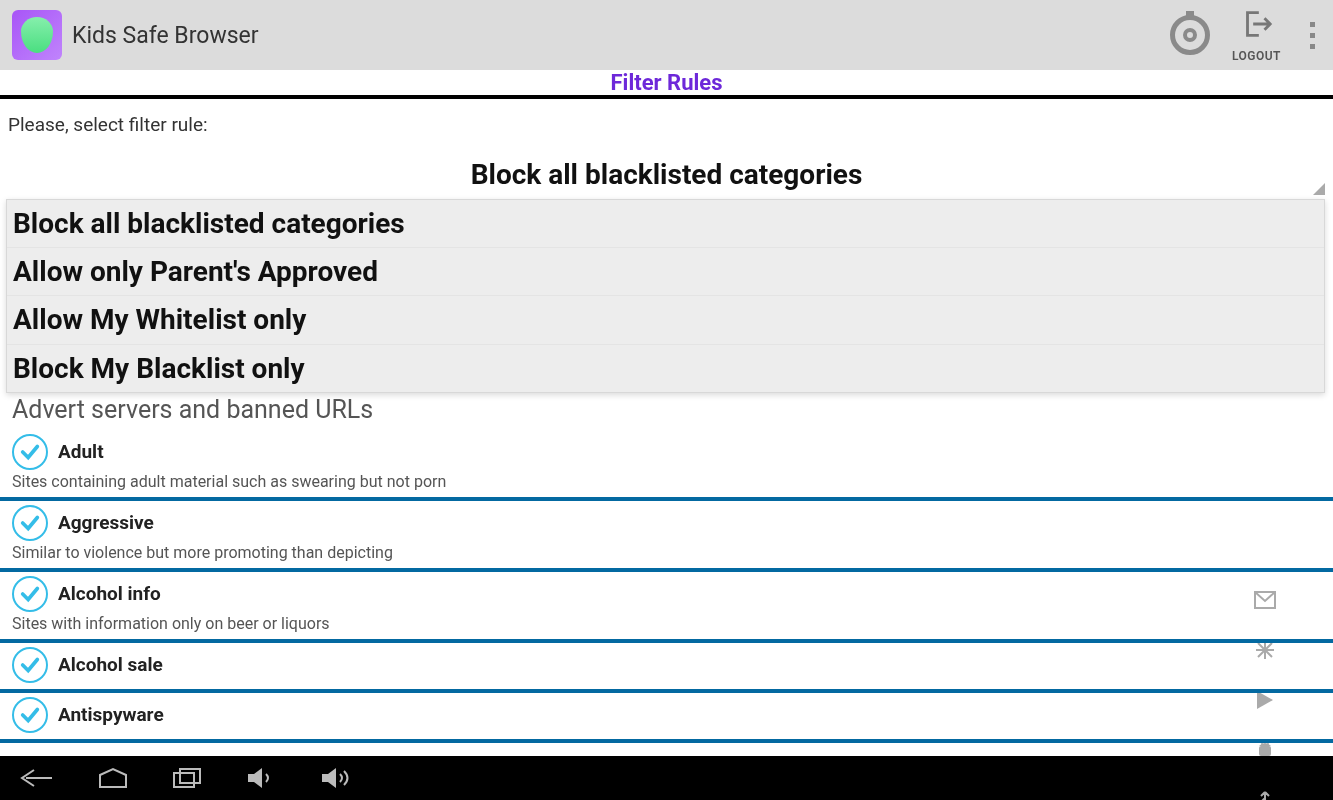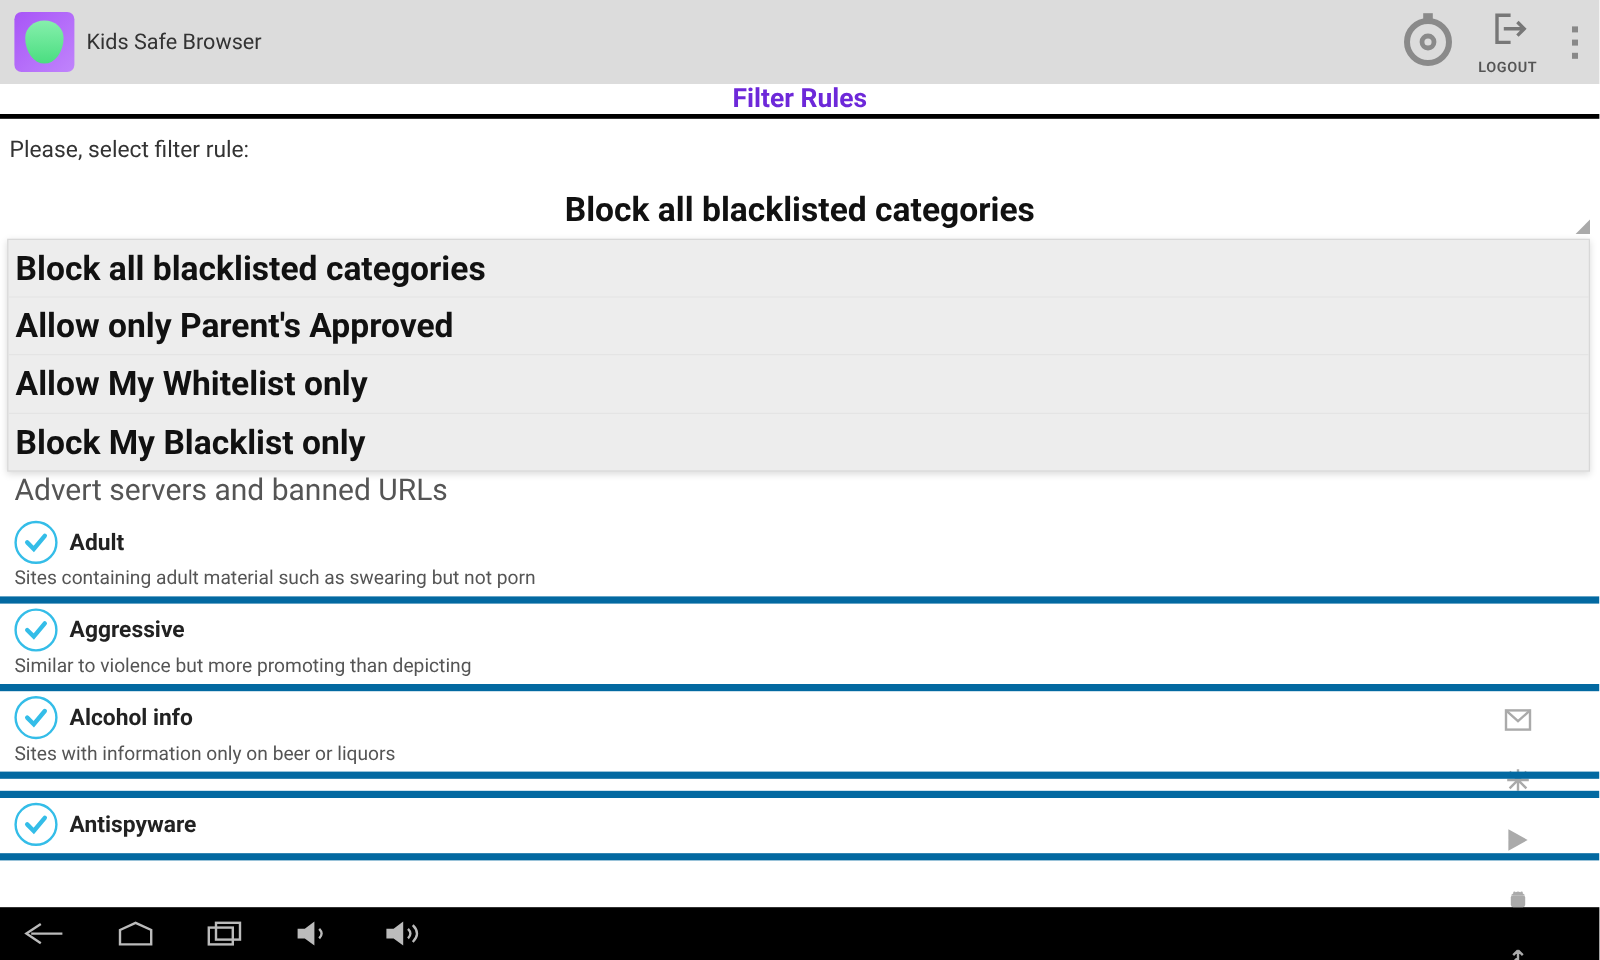--- a/index.html
+++ b/index.html
@@ -30,21 +30,21 @@
   justify-content: center;
 }
 .app-icon .shield {
   width: 32px;
   height: 36px;
   background: linear-gradient(180deg, #86efac 0%, #4ade80 100%);
   border-radius: 50% 50% 50% 50% / 40% 40% 60% 60%;
   position: relative;
 }
 .app-title {
-  font-size: 18px;
+  font-size: 23px;
   color: #333;
   font-weight: 400;
   flex: 1;
 }
 .action-bar-right {
   display: flex;
   align-items: center;
   gap: 22px;
 }
 .gear-icon {
@@ -139,21 +139,21 @@
   border-bottom: 1px solid #e4e4e4;
   line-height: 1.4;
 }
 .dropdown-item:last-child { border-bottom: none; }
 .category-desc-partial {
   font-size: 25px;
   color: #555;
   padding: 2px 12px 6px;
 }
 .category-row {
-  border-bottom: 6px solid #0369a1;
+  border-bottom: 4px solid #0369a1;
   padding: 4px 12px 6px;
 }
 .category-header {
   display: flex;
   align-items: center;
   gap: 10px;
 }
 .checkbox {
   width: 36px;
   height: 36px;
@@ -275,20 +275,28 @@
           <div class="checkbox">
             <svg viewBox="0 0 24 24">
               <path fill="none" stroke="#34bde8" stroke-width="4" stroke-linecap="round" d="M4 12 L10 18 L20 6"></path>
             </svg>
           </div>
           <div class="category-title">Alcohol info</div>
         </div>
         <div class="category-desc">Sites with information only on beer or liquors</div>
       </div>
       <div class="category-row">
+        <div class="category-header">
+          <div class="checkbox">
+            <svg viewBox="0 0 24 24">
+              <path fill="none" stroke="#34bde8" stroke-width="4" stroke-linecap="round" d="M4 12 L10 18 L20 6"></path>
+            </svg>
+          </div>
+          <div class="category-title">Alcohol sale</div>
+        </div>
       </div>
       <div class="category-row">
         <div class="category-header">
           <div class="checkbox">
             <svg viewBox="0 0 24 24">
               <path fill="none" stroke="#34bde8" stroke-width="4" stroke-linecap="round" d="M4 12 L10 18 L20 6"></path>
             </svg>
           </div>
           <div class="category-title">Antispyware</div>
         </div>

